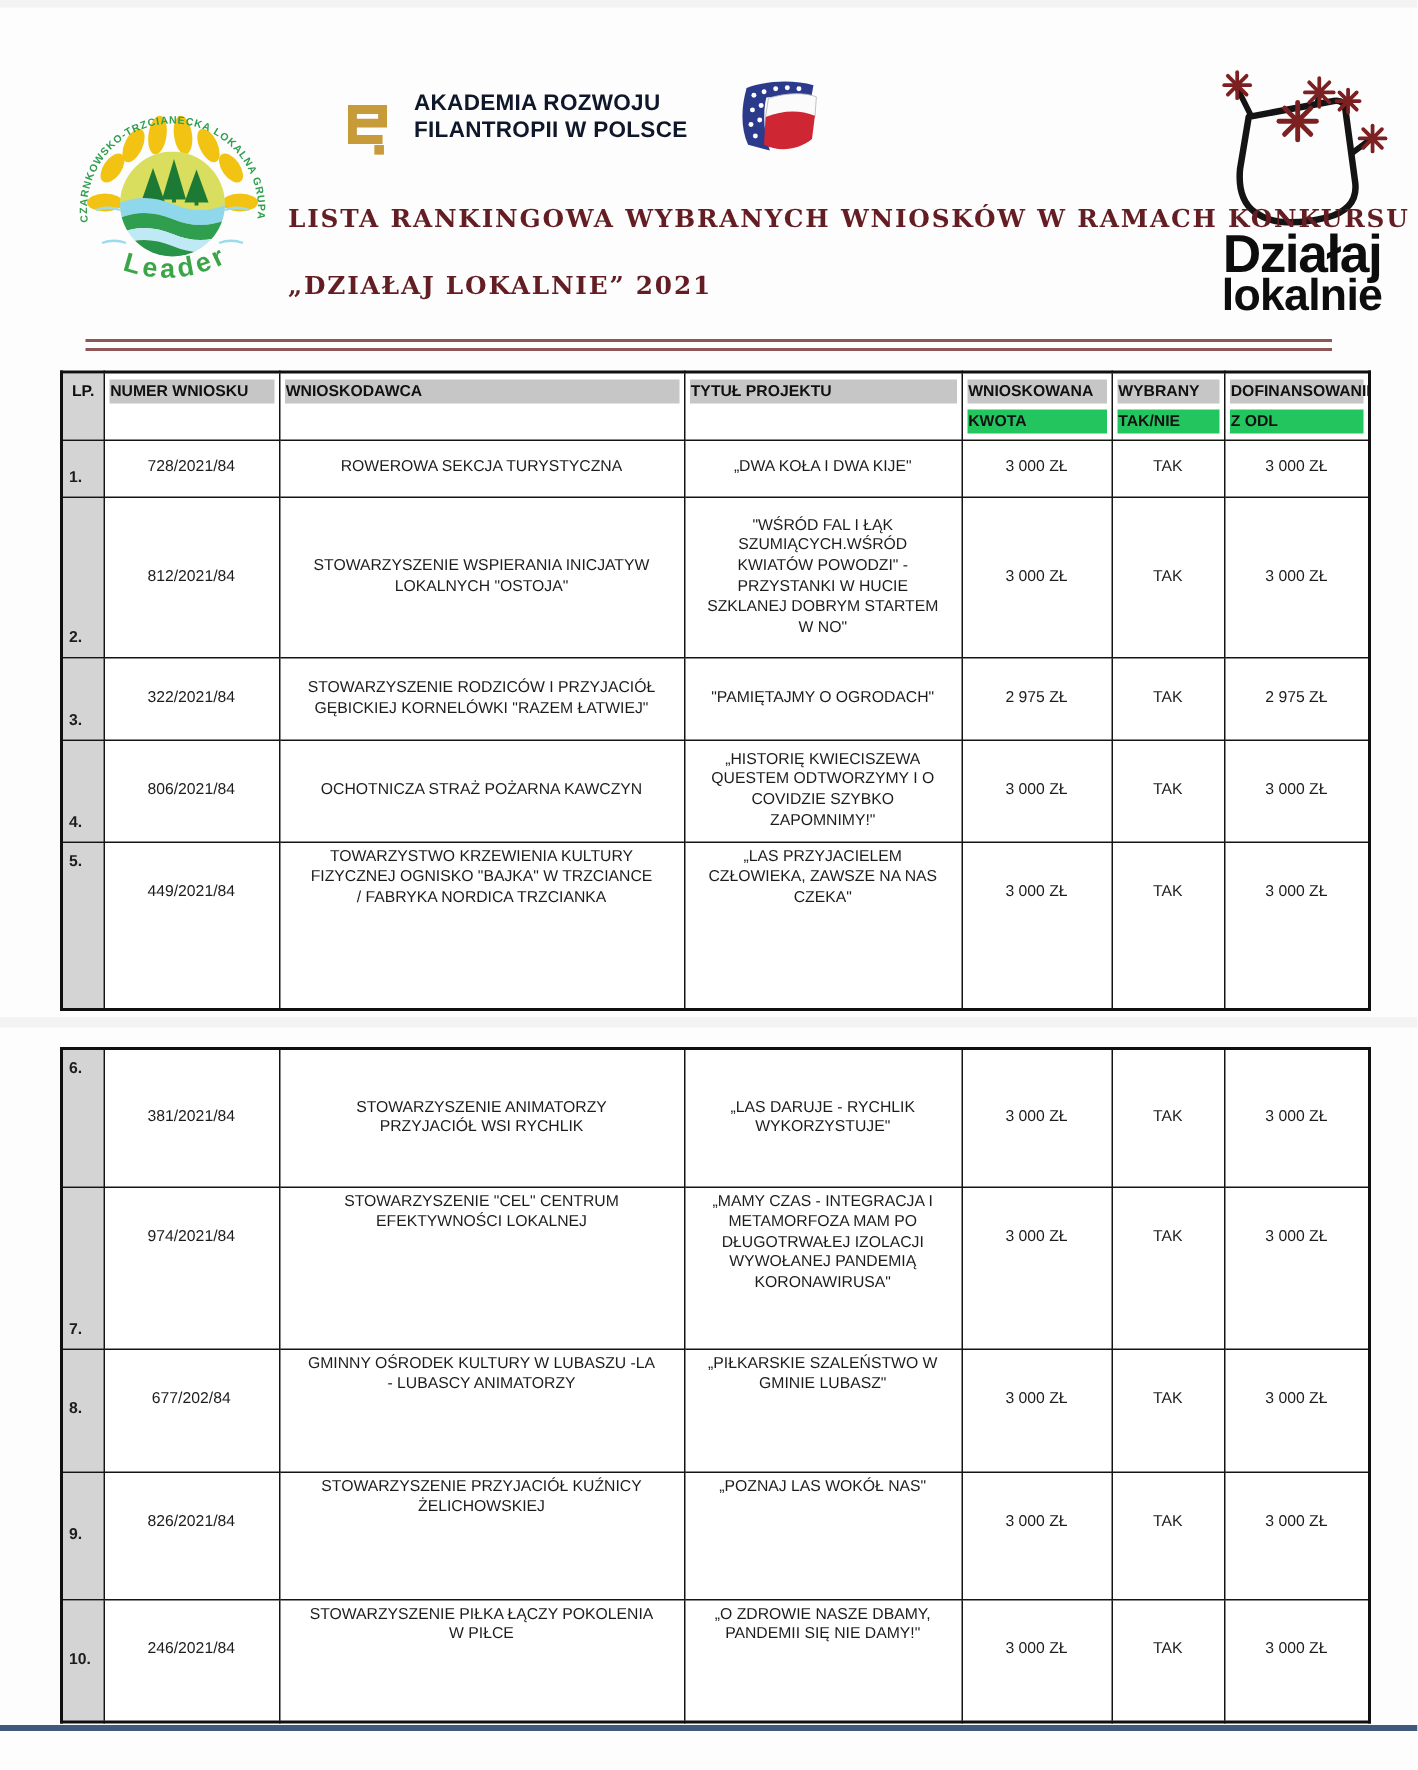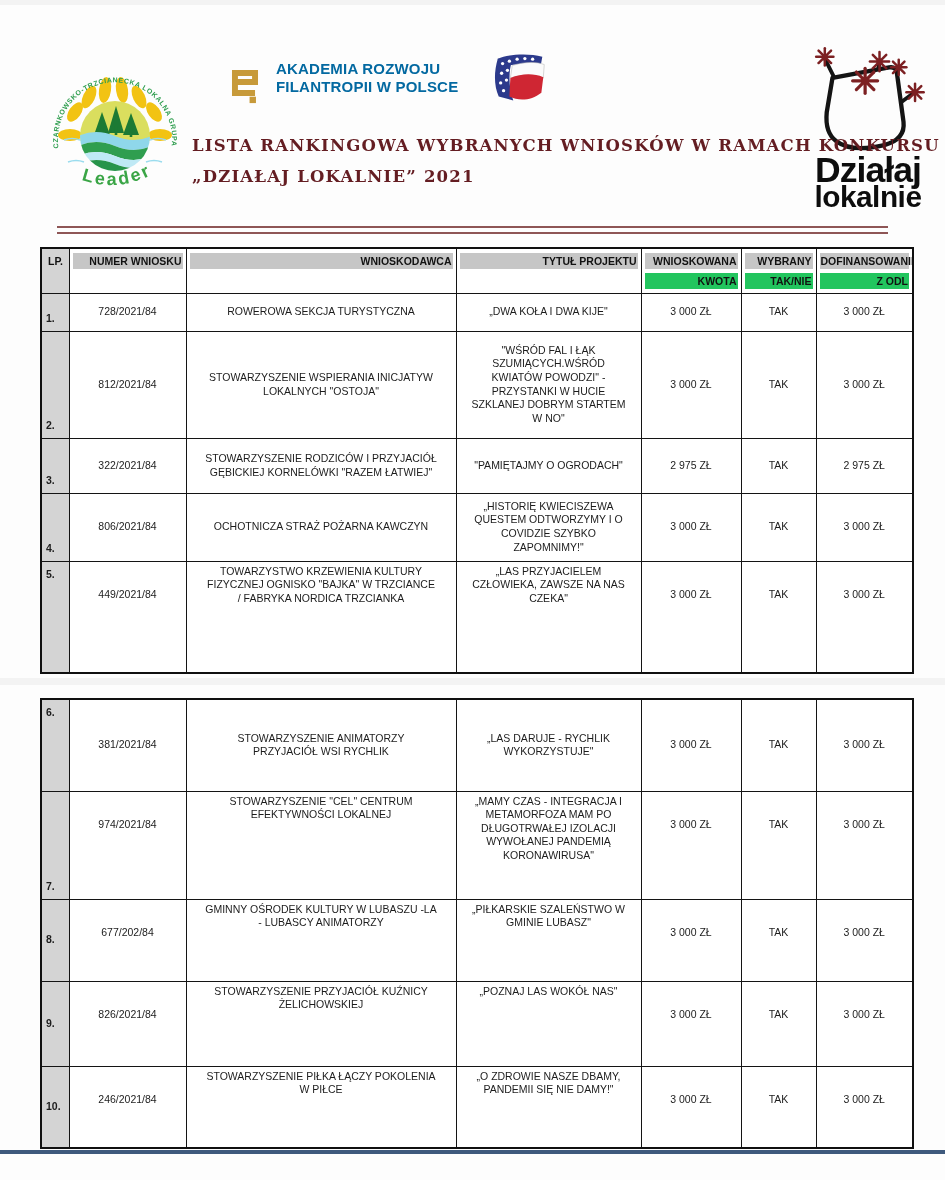--- a/index.html
+++ b/index.html
@@ -9,43 +9,43 @@
     font-family:"Liberation Sans", sans-serif;
     position:relative;
     overflow:hidden;
   }
   .page { position:absolute; inset:0; background:#fdfdfd; }
   .top-strip { position:absolute; top:0; left:0; width:100%; height:5px; background:#f3f3f3; }
 
   
   .leader-logo { position:absolute; left:44px; top:50px; width:142px; height:150px; }
   .arf-logo { position:absolute; left:224px; top:60px; display:flex; gap:10px; align-items:flex-start; }
-  .arf-text { color:#0369a1; font-weight:bold; font-size:15px; line-height:1.18; letter-spacing:0.2px; }
+  .arf-text { color:#0f172a; font-weight:bold; font-size:15px; line-height:1.18; letter-spacing:0.2px; }
   .pafw-logo { position:absolute; left:490px; top:52px; display:flex; gap:13px; align-items:center; }
   .pafw-text { color:#4e4e56; font-family:"Liberation Serif", serif; font-variant:small-caps; font-size:17px; line-height:1.3; letter-spacing:0.6px; }
   .dzialaj-logo { position:absolute; left:796px; top:36px; width:144px; height:176px; }
 
   .title-block { position:absolute; left:192px; top:136px; width:610px; text-align:left;
     color:#641d22; font-family:"DejaVu Serif", serif; font-weight:bold; }
   .title-line1 { font-size:16.5px; letter-spacing:1.2px; white-space:nowrap; }
-  .title-line2 { font-size:16.5px; letter-spacing:1.2px; margin-top:12px; }
+  .title-line2 { font-size:16.5px; letter-spacing:1.2px; margin-top:26px; }
 
   .separator { position:absolute; top:226px; left:57px; width:831px; height:4px;
     border-top:2px solid #8e5656; border-bottom:2px solid #8e5656; }
 
   .gap-band { position:absolute; top:678px; left:0; width:100%; height:7px; background:#f3f3f3; }
   .bottom-line { position:absolute; top:1150px; left:0; width:100%; height:4px; background:#3f5a7d; }
 
   
   table { position:absolute; left:40px; width:872px; border-collapse:collapse; table-layout:fixed;
     background:#fff; border:2px solid #101010; }
   #table1 { top:247px; }
   #table2 { top:698px; }
   th, td { border:1.6px solid #141414; overflow:hidden; }
-  th { vertical-align:top; padding:3px 2px 2px; font-size:10.5px; font-weight:bold; text-align:right; color:#111; }
+  th { vertical-align:top; padding:3px 2px 2px; font-size:10.5px; font-weight:bold; text-align:left; color:#111; }
   thead tr { height:45px;margin-top:46px; }
   .hl  { display:block; background:#c6c6c6; padding:2px 1px; margin:1px; }
   .hl2 { display:block; background:#22c55e; padding:2px 1px; margin:4px 1px 1px; }
   th.col-lp { background:#d4d4d4; text-align:left; }
   th.col-lp .hl { background:transparent; padding-left:3px; }
 
   td { font-size:10.5px; text-align:center; padding:3px 6px; color:#1c1c1c; line-height:1.3; }
   td.c-lp { background:#d4d4d4; text-align:left; font-weight:bold; padding-left:4px; }
   td.c-org { padding:3px 18px; }
   td.c-tit { padding:3px 10px; }

